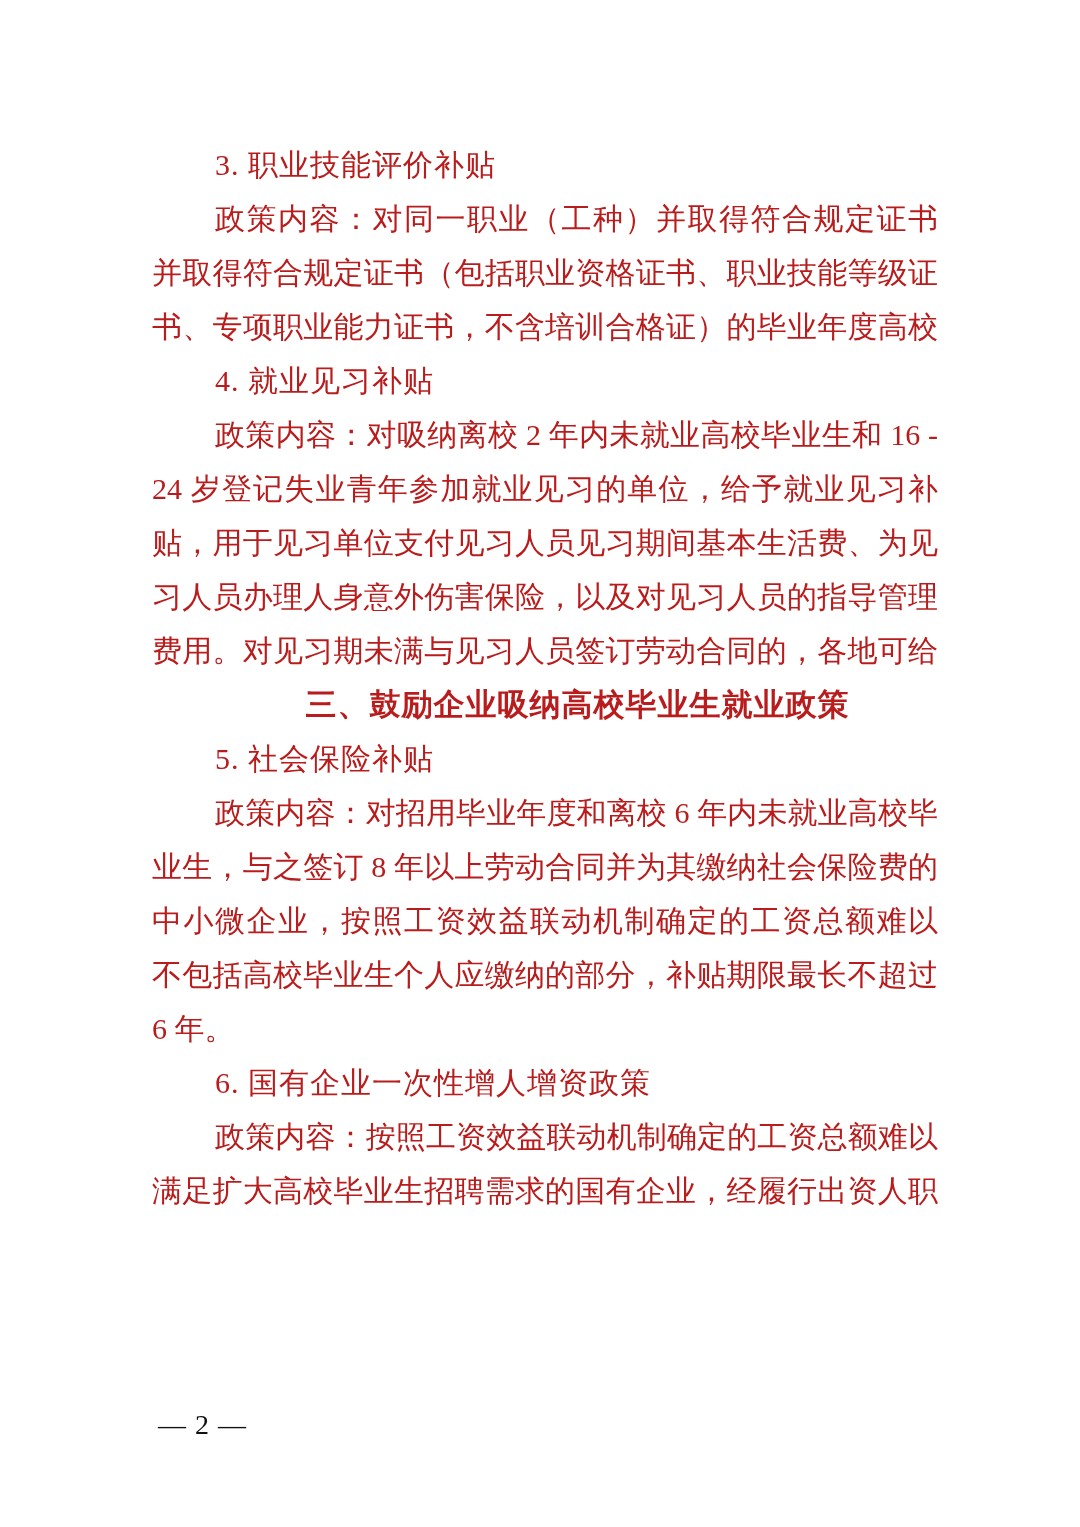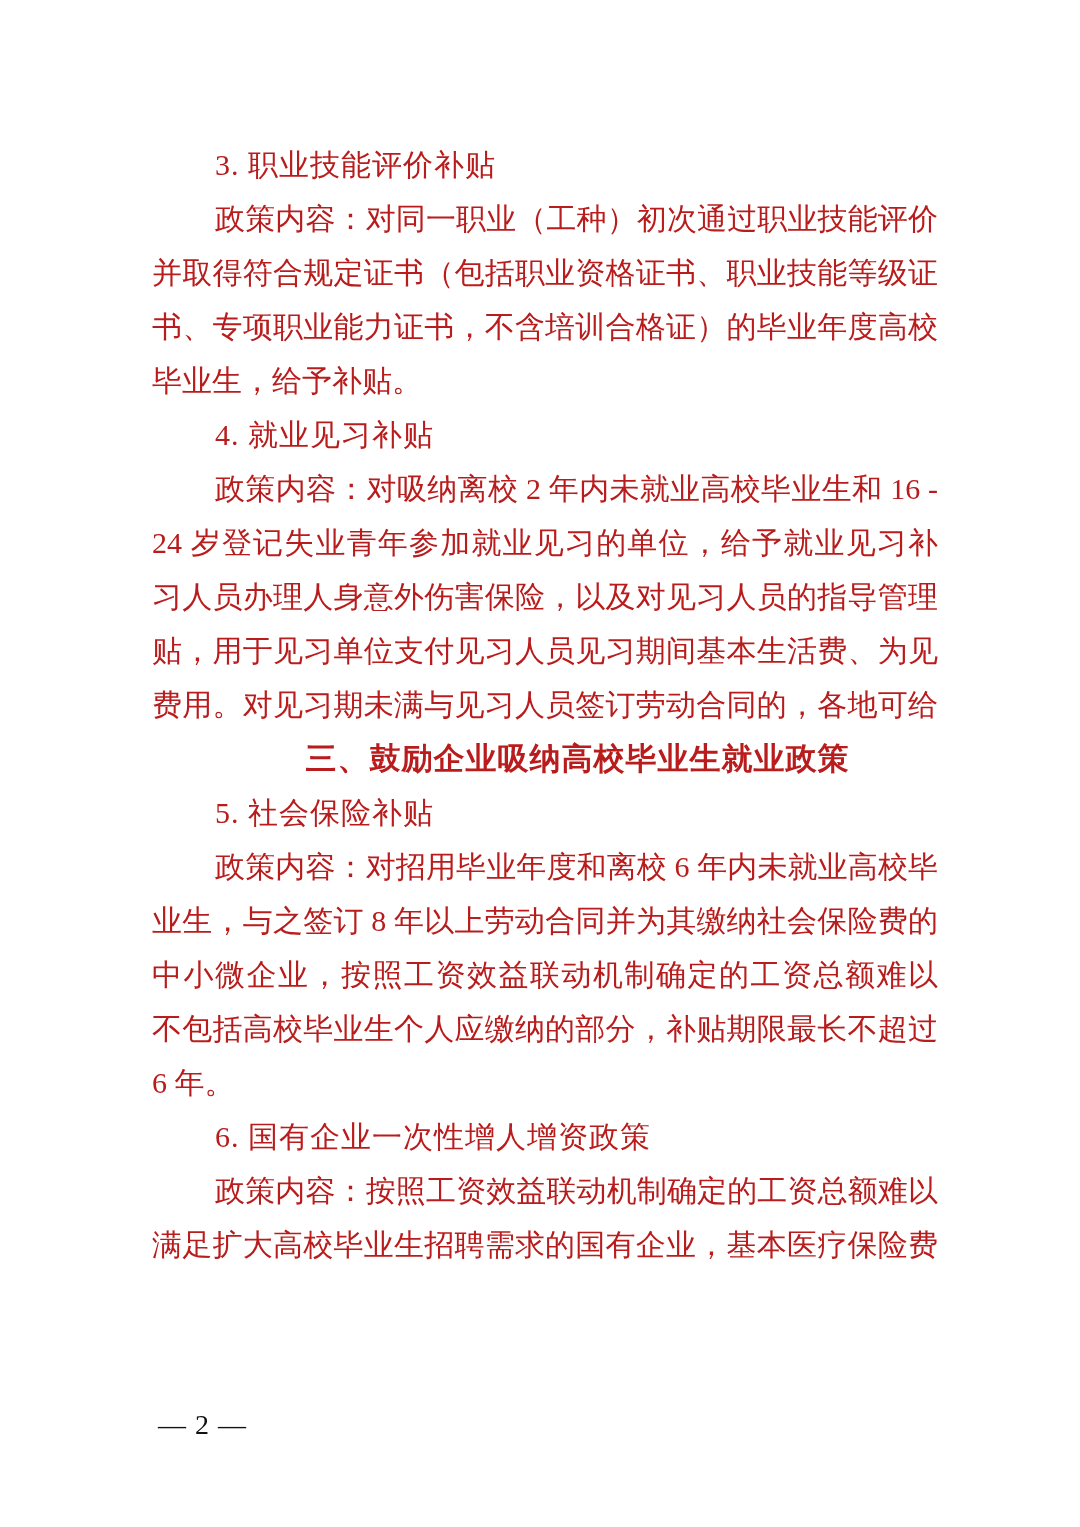--- a/index.html
+++ b/index.html
@@ -60,52 +60,51 @@
 </style>
 </head>
 <body>
 
 <div class="page">
   <div class="content">
       <div class="para item">
         <div class="line first">3. 职业技能评价补贴</div>
       </div>
       <div class="para body">
-        <div class="line first fill">政策内容：对同一职业（工种）初次通过职业技能评价</div>
+        <div class="line first fill">政策内容：对同一职业（工种）并取得符合规定证书</div>
         <div class="line fill">并取得符合规定证书（包括职业资格证书、职业技能等级证</div>
         <div class="line fill">书、专项职业能力证书，不含培训合格证）的毕业年度高校</div>
-        <div class="line">毕业生，给予补贴。</div>
       </div>
       <div class="para item">
         <div class="line first">4. 就业见习补贴</div>
       </div>
       <div class="para body">
         <div class="line first fill">政策内容：对吸纳离校 2 年内未就业高校毕业生和 16 -</div>
         <div class="line fill">24 岁登记失业青年参加就业见习的单位，给予就业见习补</div>
+        <div class="line fill">贴，用于见习单位支付见习人员见习期间基本生活费、为见</div>
         <div class="line fill">习人员办理人身意外伤害保险，以及对见习人员的指导管理</div>
-        <div class="line fill">贴，用于见习单位支付见习人员见习期间基本生活费、为见</div>
         <div class="line fill">费用。对见习期未满与见习人员签订劳动合同的，各地可给</div>
       </div>
       <div class="para section">
         <div class="line first">三、鼓励企业吸纳高校毕业生就业政策</div>
       </div>
       <div class="para item">
         <div class="line first">5. 社会保险补贴</div>
       </div>
       <div class="para body">
         <div class="line first fill">政策内容：对招用毕业年度和离校 6 年内未就业高校毕</div>
         <div class="line fill">业生，与之签订 8 年以上劳动合同并为其缴纳社会保险费的</div>
         <div class="line fill">中小微企业，按照工资效益联动机制确定的工资总额难以</div>
         <div class="line fill">不包括高校毕业生个人应缴纳的部分，补贴期限最长不超过</div>
         <div class="line">6 年。</div>
       </div>
       <div class="para item">
         <div class="line first">6. 国有企业一次性增人增资政策</div>
       </div>
       <div class="para body">
         <div class="line first fill">政策内容：按照工资效益联动机制确定的工资总额难以</div>
-        <div class="line fill">满足扩大高校毕业生招聘需求的国有企业，基本医疗保险费</div>
+        <div class="line fill">满足扩大高校毕业生招聘需求的国有企业，经履行出资人职</div>
       </div>
     </div>
   <div class="footer">
     <span>— 2 —</span>
   </div>
 </div>
 
 </body></html>

